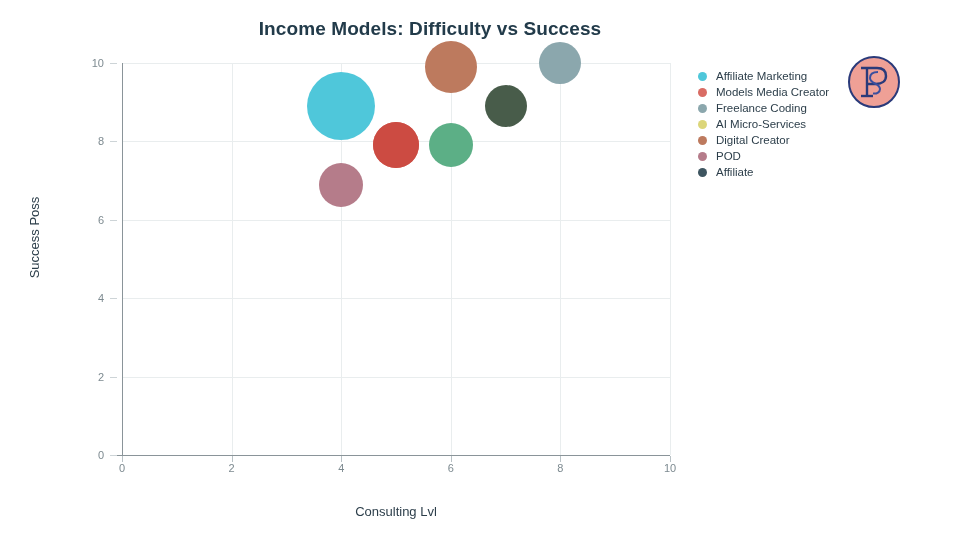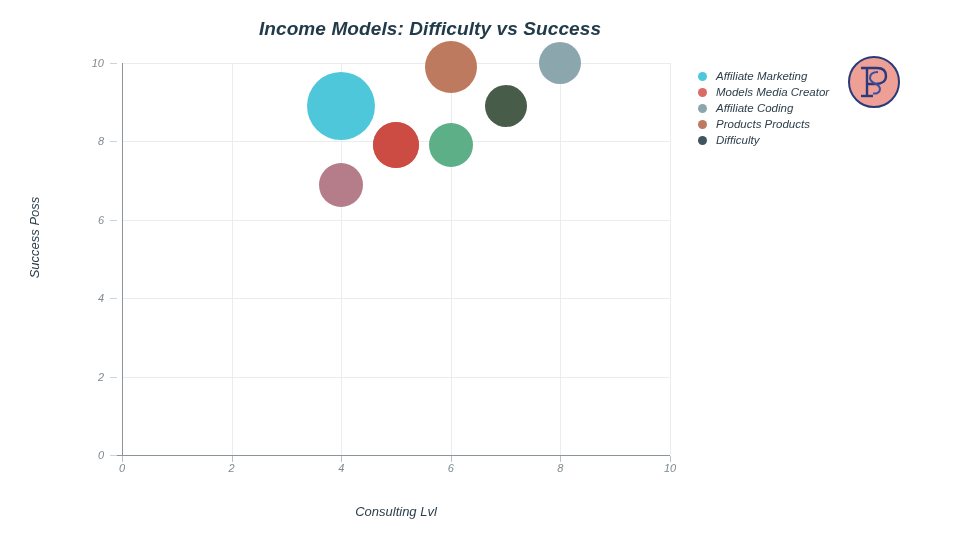--- a/index.html
+++ b/index.html
@@ -11,21 +11,20 @@
     width: 960px;
     height: 540px;
     overflow: hidden;
     font-family: "Liberation Sans", sans-serif;
     color: #2c3e4a;
     position: relative;
   }
   #chart-root {
     position: absolute;
     inset: 0;
-    font-style: italic;
   }
   .chart-title {
     position: absolute;
     top: 18px;
     left: 0;
     width: 860px;
     text-align: center;
     font-size: 19px;
     font-weight: bold;
     color: #223b4a;
@@ -224,29 +223,37 @@
       <div class="legend-item">
         <span class="legend-dot" style="background: rgb(79, 199, 218);"></span>
         <span class="legend-label">Affiliate Marketing</span>
       </div>
       <div class="legend-item">
         <span class="legend-dot" style="background: rgb(217, 108, 100);"></span>
         <span class="legend-label">Models Media Creator</span>
       </div>
       <div class="legend-item">
         <span class="legend-dot" style="background: rgb(139, 167, 173);"></span>
-        <span class="legend-label">Affiliate Coding</span>
+        <span class="legend-label">Freelance Coding</span>
+      </div>
+      <div class="legend-item">
+        <span class="legend-dot" style="background: rgb(220, 214, 122);"></span>
+        <span class="legend-label">AI Micro-Services</span>
       </div>
       <div class="legend-item">
         <span class="legend-dot" style="background: rgb(189, 122, 94);"></span>
-        <span class="legend-label">Products Products</span>
+        <span class="legend-label">Digital Creator</span>
+      </div>
+      <div class="legend-item">
+        <span class="legend-dot" style="background: rgb(181, 124, 138);"></span>
+        <span class="legend-label">POD</span>
       </div>
       <div class="legend-item">
         <span class="legend-dot" style="background: rgb(62, 85, 96);"></span>
-        <span class="legend-label">Difficulty</span>
+        <span class="legend-label">Affiliate</span>
       </div>
     </div>
 
   <div class="brand-badge">
     <svg width="34" height="38" viewBox="0 0 34 38">
       <g fill="none" stroke="#2a3a7a" stroke-width="2.4">
         <path d="M10 5 L10 33"></path>
         <path d="M4 5 L20 5 C27 5 29 9 29 13 C29 18 25 21 19 21 L10 21"></path>
         <path d="M4 33 L16 33"></path>
         <path d="M21 9 C15 9 13 12 13 15 C13 21 23 20 23 26 C23 29 20 31 16 30.5" stroke="#3b4f9e" stroke-width="2"></path>

